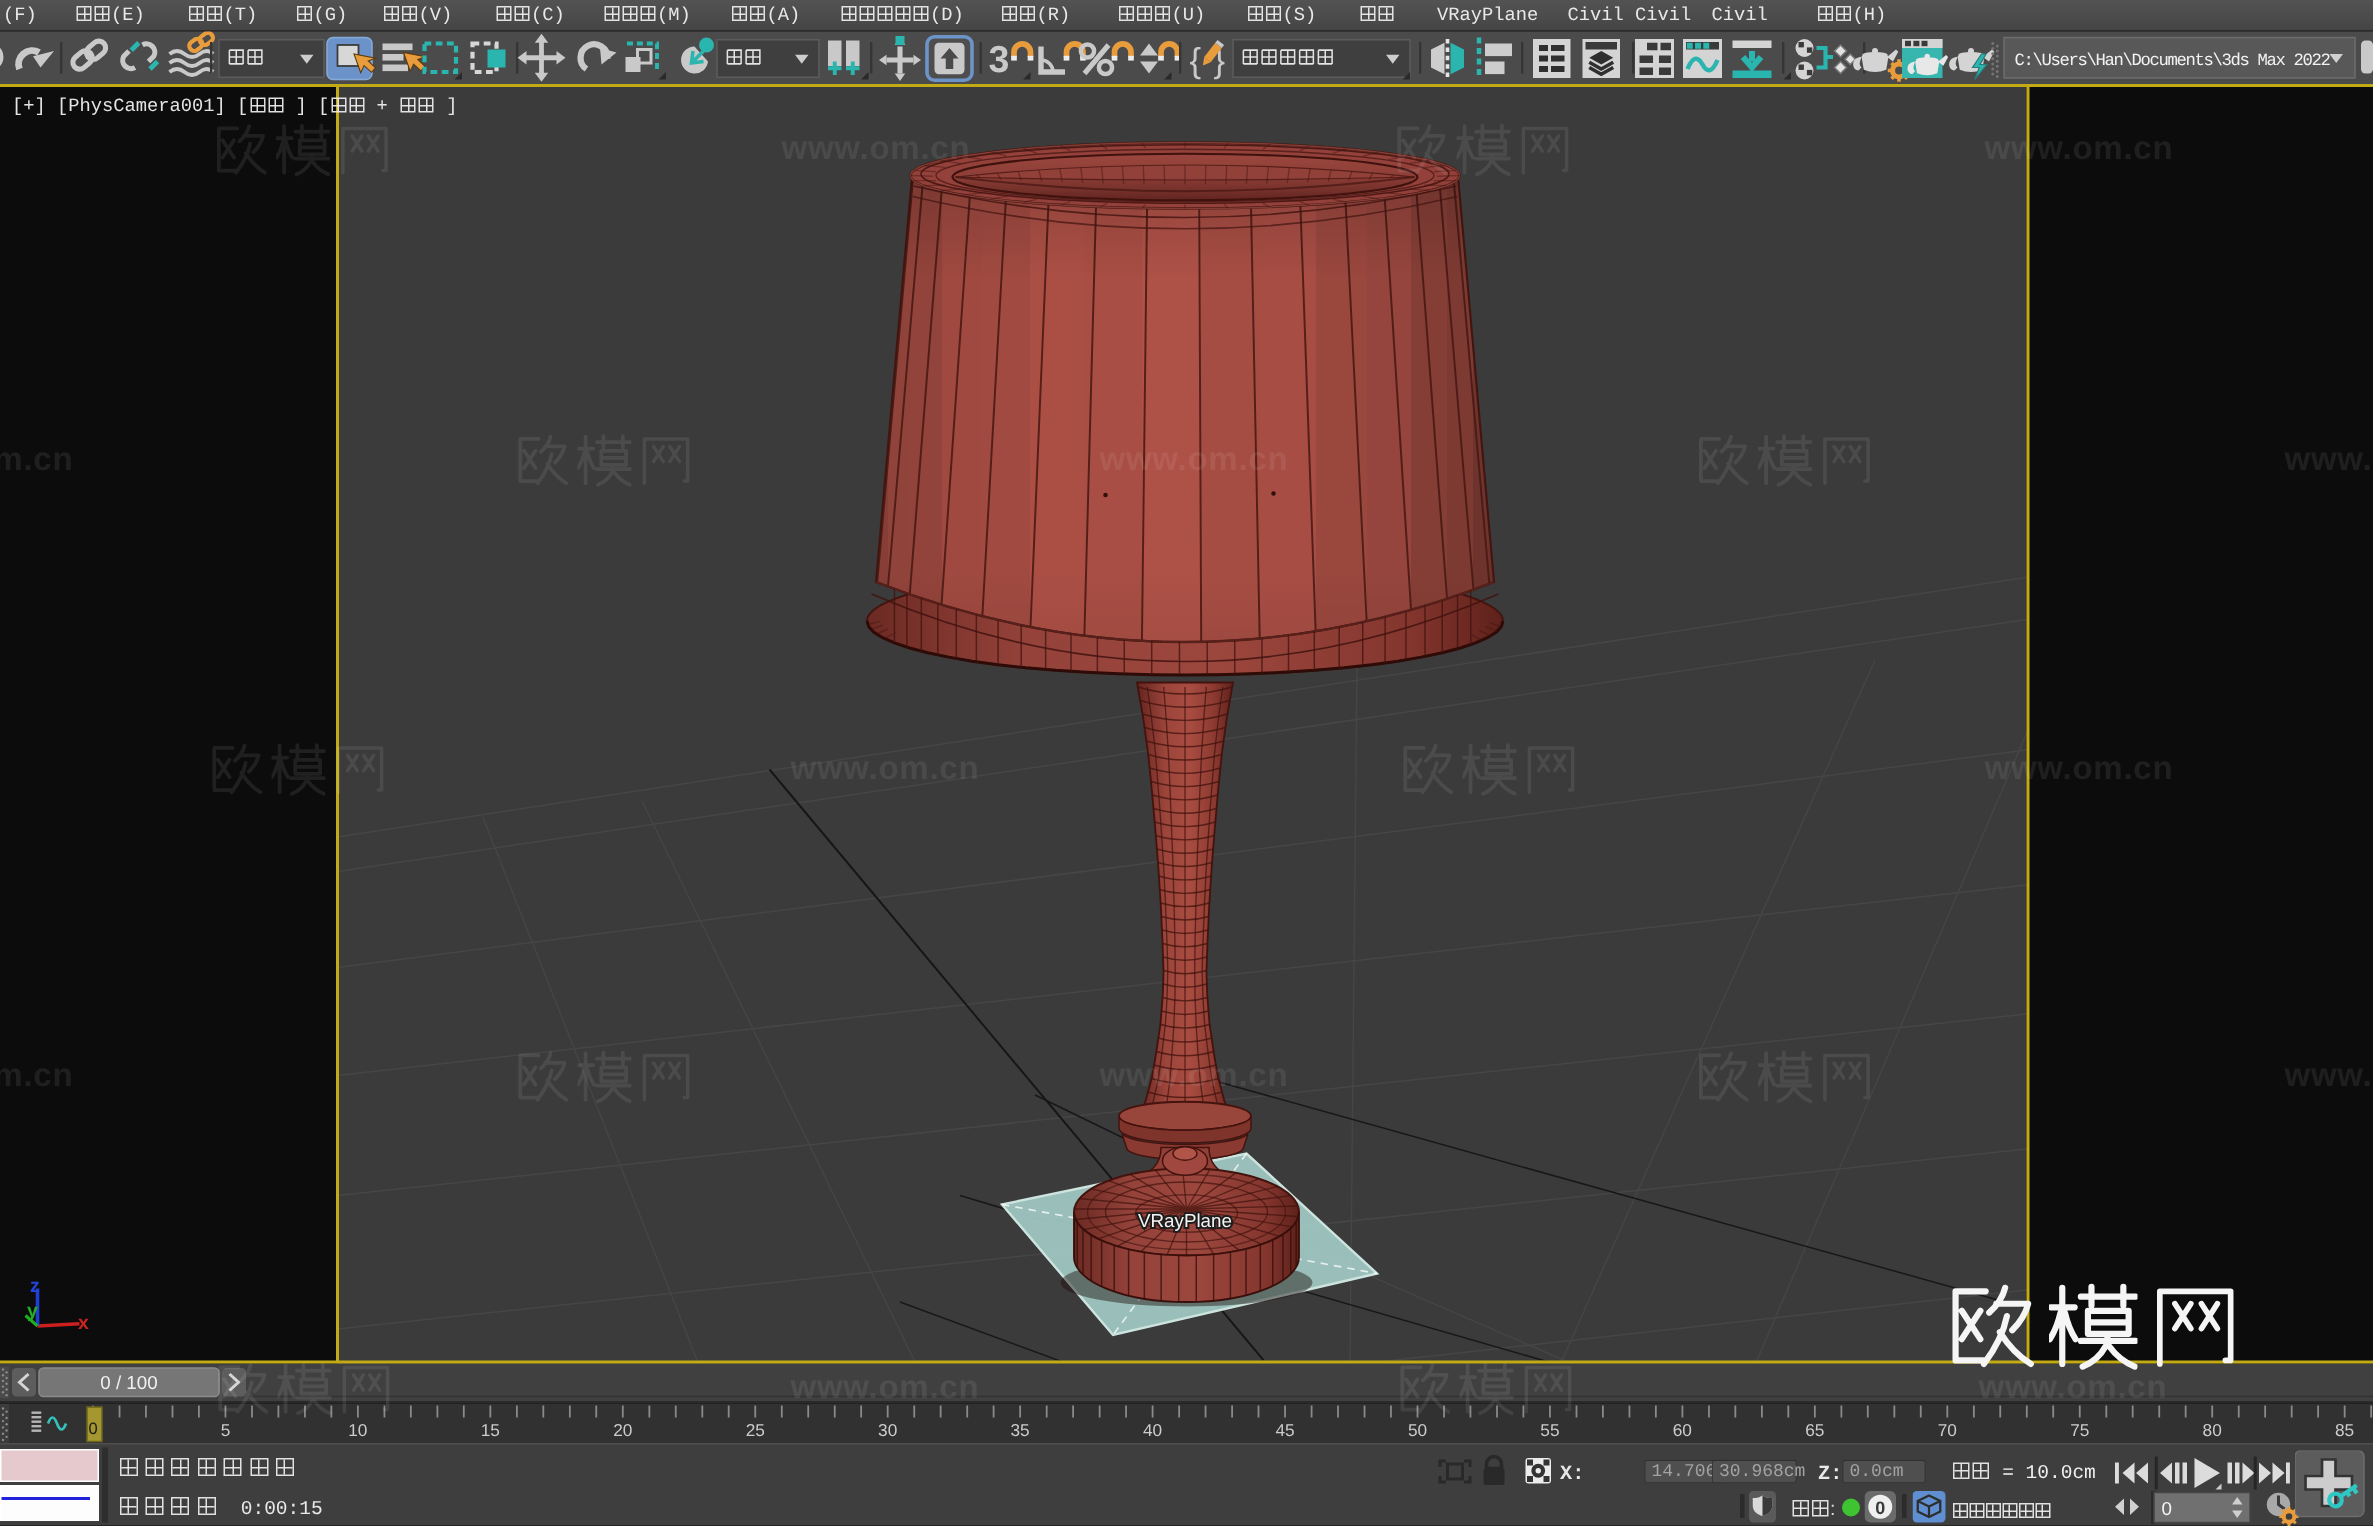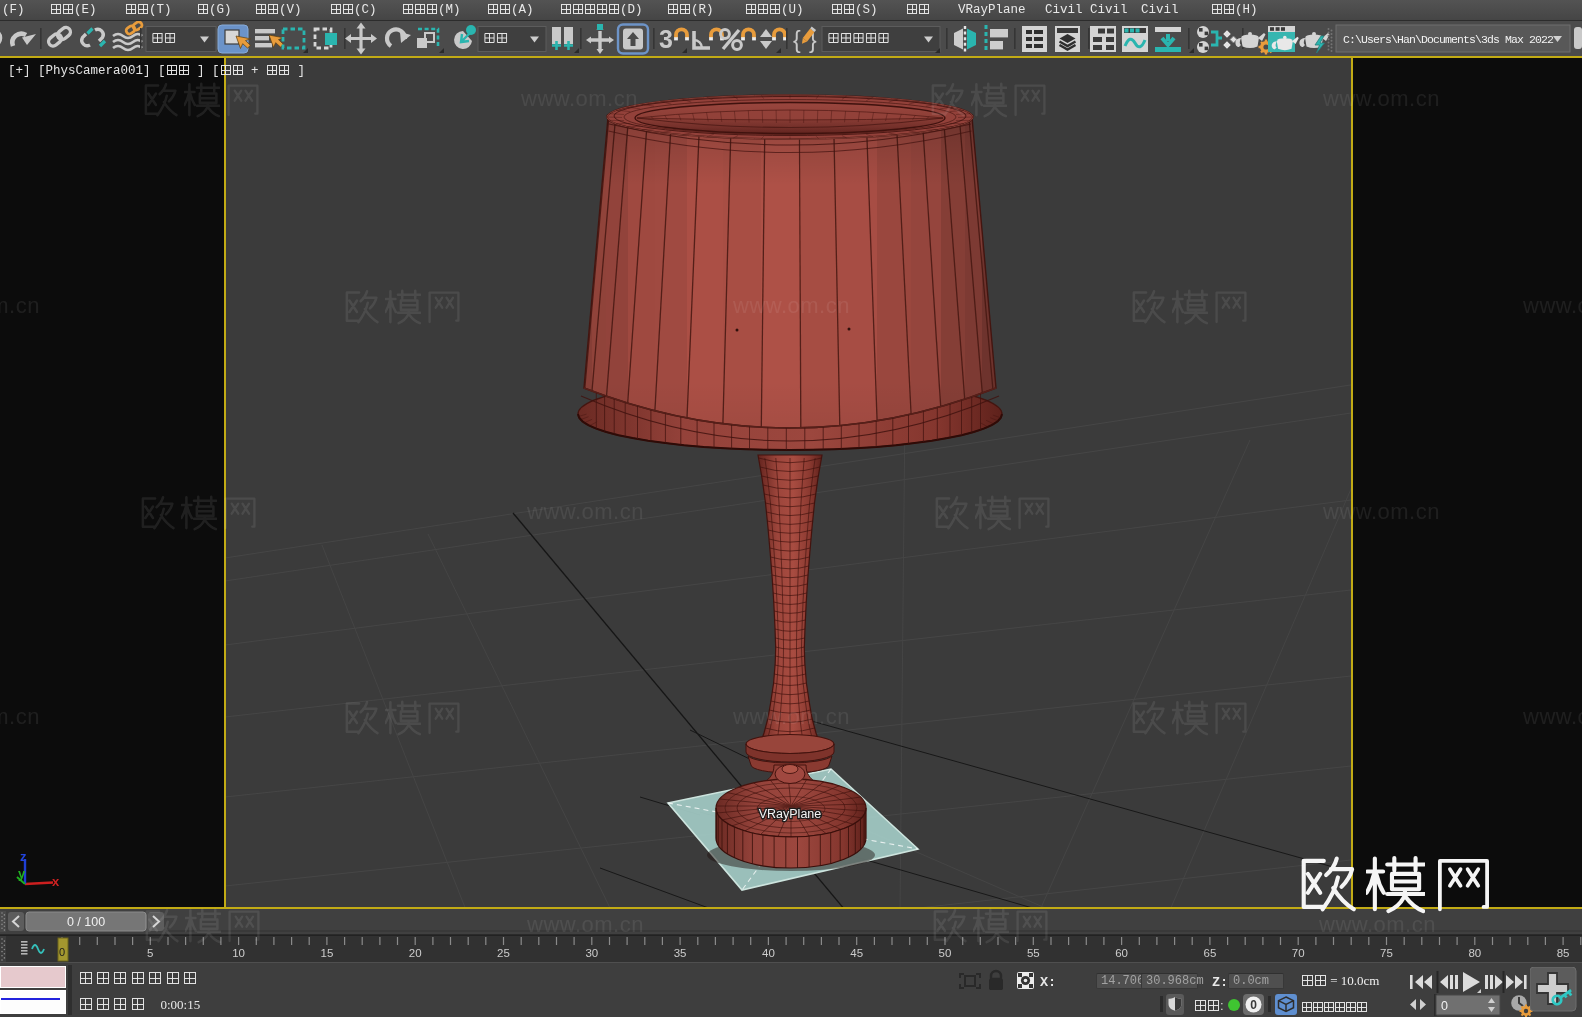--- a/index.html
+++ b/index.html
@@ -8,26 +8,26 @@
  border:1px solid rgba(235,235,235,.95);}
 i.z:before{content:"";position:absolute;left:0;right:0;top:45%;height:1px;background:rgba(235,235,235,.95)}
 i.z:after{content:"";position:absolute;top:0;bottom:0;left:45%;width:1px;background:rgba(235,235,235,.95)}
 .mi{position:absolute;top:3px;color:#e8e8e8;font-size:12.5px;font-family:"Liberation Mono",monospace;white-space:nowrap}
 #menubar{left:0;top:0;width:1582px;height:21px;background:linear-gradient(#535353,#454545);border-bottom:1px solid #2c2c2c}
 #toolbar{left:0;top:21px;width:1582px;height:35px;background:#4b4b4b}
 #vp{left:0;top:57px;width:1582px;height:851px;background:#0c0c0c}
 #vpinner{position:absolute;left:225px;top:1px;width:1126px;height:926px;background:#3b3b3b}
 .yl{position:absolute;background:#c2ab15;z-index:30}
 #wm{position:absolute;left:0;top:0;width:1582px;height:1017px;pointer-events:none;z-index:40}
-.wmt{position:absolute;color:rgba(255,255,255,.08);font-size:22px;font-weight:normal;letter-spacing:0.5px;white-space:nowrap}
+.wmt{position:absolute;color:rgba(255,255,255,.08);font-size:22px;font-weight:bold;letter-spacing:0.5px;white-space:nowrap}
 #sliderrow{left:0;top:909px;width:1582px;height:26px;background:#404040;border-bottom:1px solid #2a2a2a}
 #ruler{left:0;top:935px;width:1582px;height:27px;background:#313131;border-top:1px solid #222}
 #status{left:0;top:962px;width:1582px;height:55px;background:#3e3e3e;border-top:1px solid #4f4f4f}
 .st{position:absolute;color:#dcdcdc;font-size:13px;white-space:nowrap}
-.mono{font-family:Liberation Serif, serif}
+.mono{font-family:Liberation Mono, monospace}
 .fld{position:absolute;background:#4f4f4f;border:1px solid #383838;border-top-color:#303030;border-radius:2px;
  color:#a2a2a2;font-size:12px;font-family:"Liberation Mono",monospace;padding:0 4px;line-height:14px;height:16px}
 </style></head><body>
 <svg width="0" height="0" style="position:absolute">
 <symbol id="gOu" viewBox="0 0 100 100">
  <path d="M42,10 L8,10 L8,88 L42,88 M15,32 L36,64 M36,32 L15,64
  M64,6 C61,18 54,27 46,34 M54,24 L90,24 C87,36 80,46 72,54
  M66,38 C62,58 52,76 40,92 M58,56 C68,72 80,84 93,92" fill="none" stroke="currentColor" stroke-width="7" stroke-linecap="round" stroke-linejoin="round"></path>
 </symbol>
 <symbol id="gMo" viewBox="0 0 100 100">

